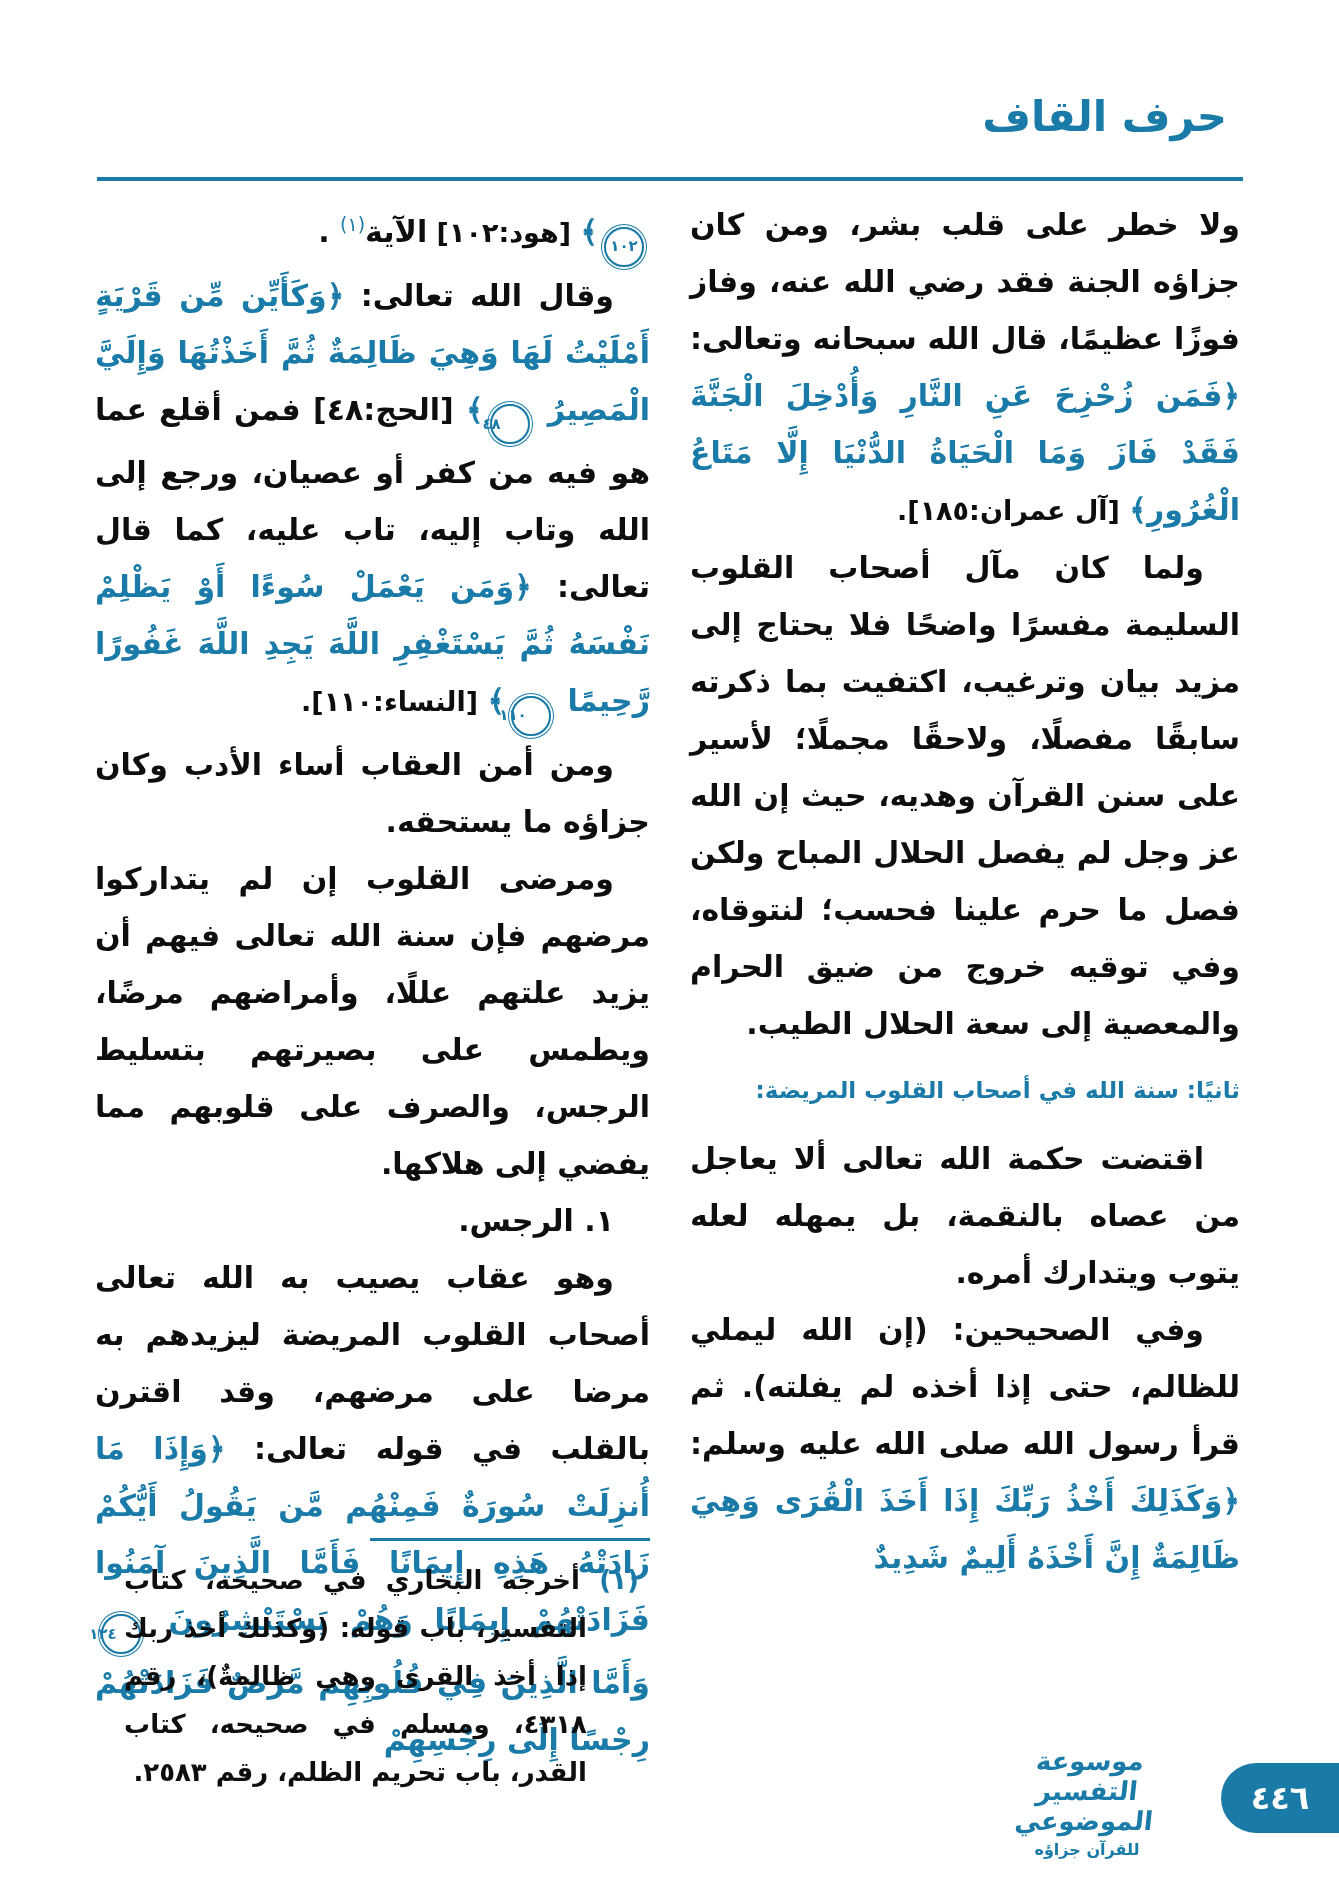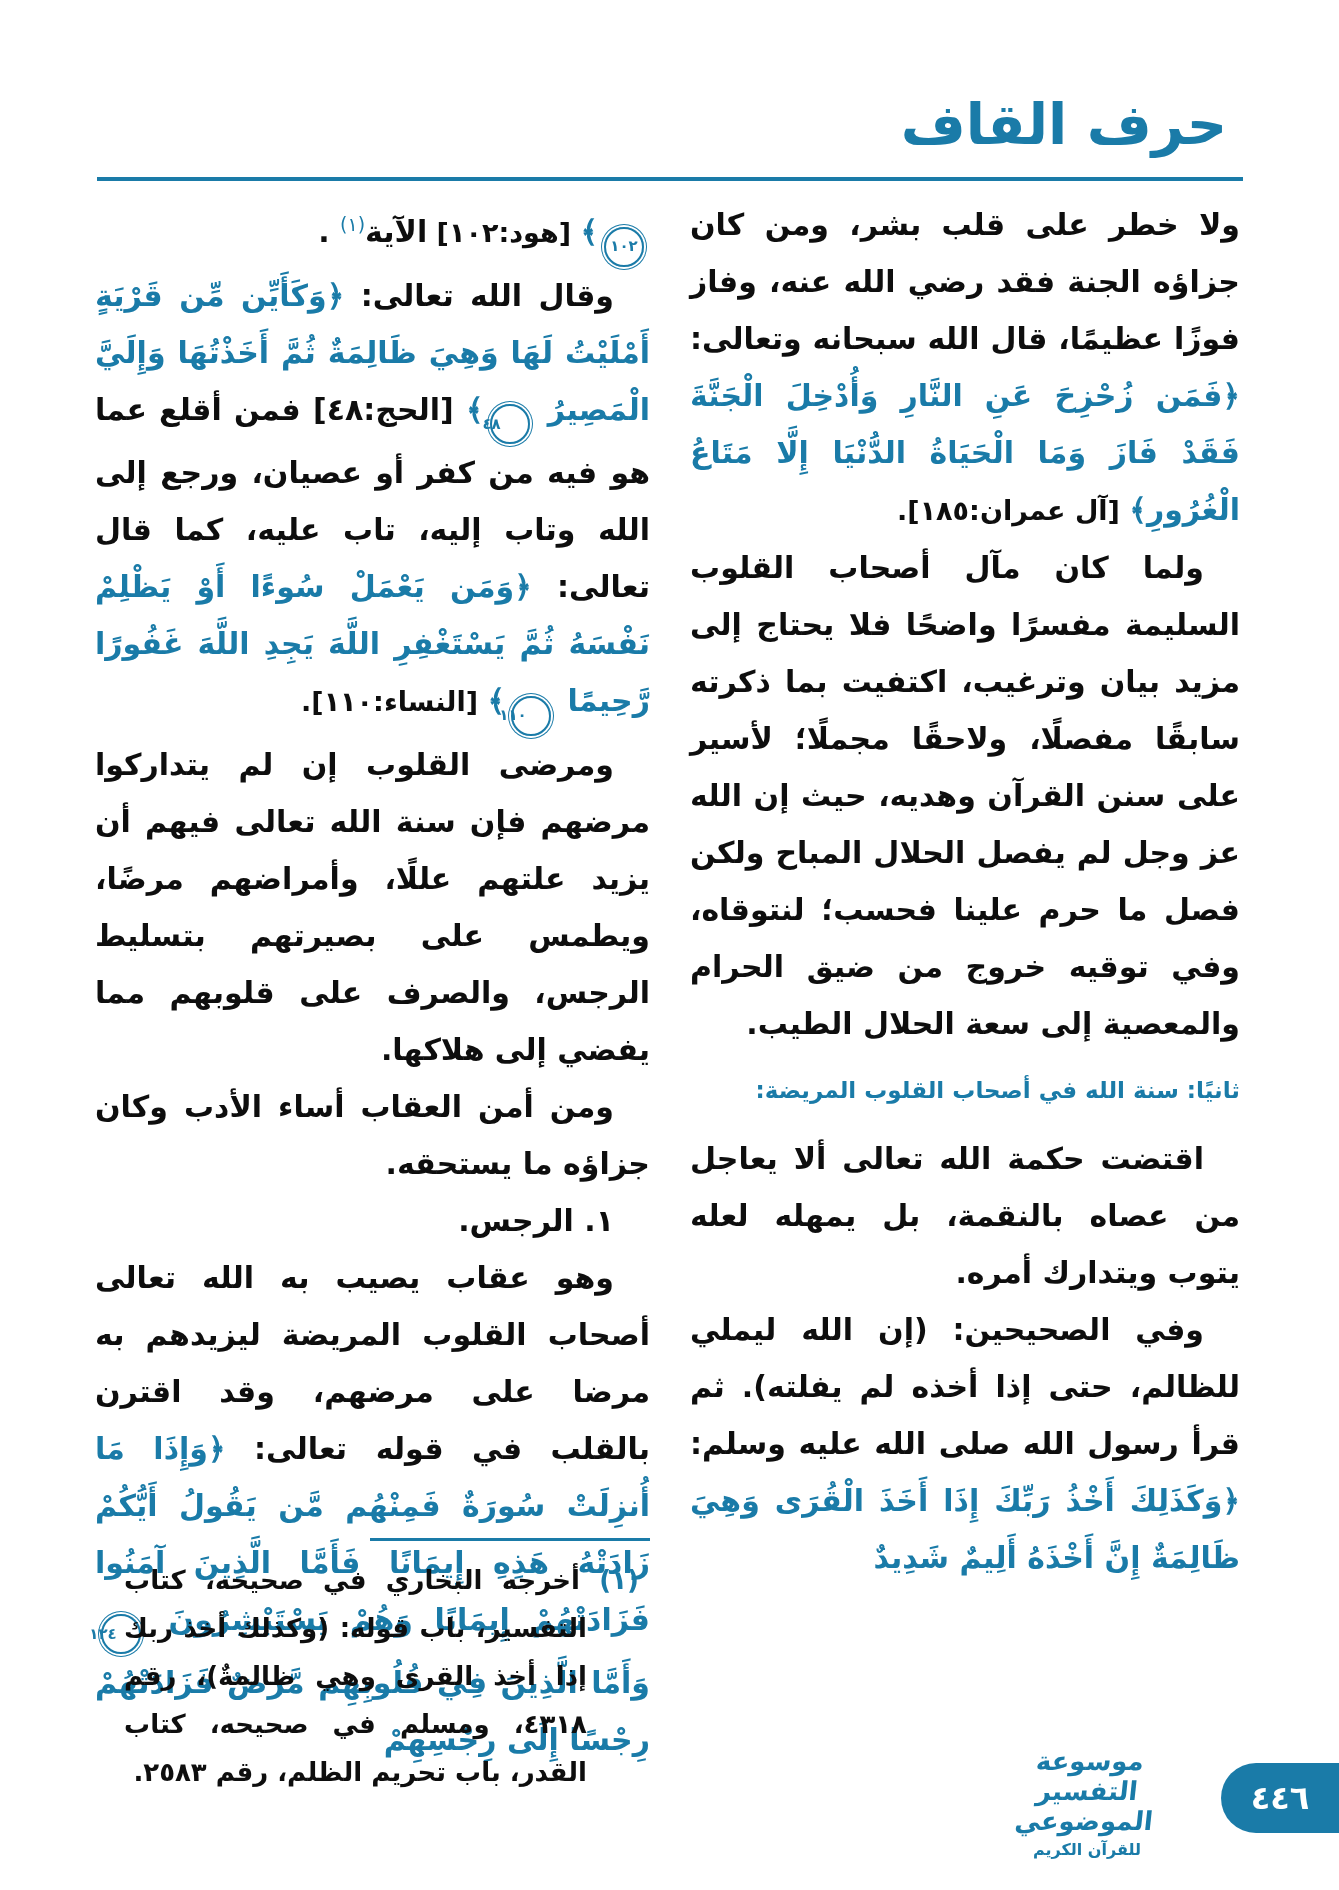--- a/index.html
+++ b/index.html
@@ -4,21 +4,21 @@
 <style>
   :root { --accent:#1a7ba8; --ink:#0e0e0e; }
   html,body { margin:0; padding:0; background:#ffffff; }
   .page {
     position:relative; width:1339px; height:1890px; background:#ffffff;
     font-family:"DejaVu Sans", sans-serif; direction:rtl; overflow:hidden;
   }
   
   .header-title {
     position:absolute; top:92px; right:112px;
-    color:var(--accent); font-size:56px; font-weight:bold; letter-spacing:-1px;
+    color:var(--accent); font-size:42px; font-weight:bold; letter-spacing:-1px;
   }
   .header-rule {
     position:absolute; top:177px; left:97px; width:1146px; height:4px;
     background:var(--accent);
   }
   
   .col {
     position:absolute; top:196px; color:var(--ink);
     font-size:30px; line-height:57px; font-weight:bold;
     text-align:justify; text-justify:inter-word;
@@ -81,32 +81,32 @@
     <p class="no-indent"><span>ولا خطر على قلب بشر، ومن كان جزاؤه الجنة فقد رضي الله عنه، وفاز فوزًا عظيمًا، قال الله سبحانه وتعالى: </span><span class="quran">﴿فَمَن زُحْزِحَ عَنِ النَّارِ وَأُدْخِلَ الْجَنَّةَ فَقَدْ فَازَ وَمَا الْحَيَاةُ الدُّنْيَا إِلَّا مَتَاعُ الْغُرُورِ﴾</span><span class="ref"> [آل عمران:١٨٥].</span></p>
     <p><span>ولما كان مآل أصحاب القلوب السليمة مفسرًا واضحًا فلا يحتاج إلى مزيد بيان وترغيب، اكتفيت بما ذكرته سابقًا مفصلًا، ولاحقًا مجملًا؛ لأسير على سنن القرآن وهديه، حيث إن الله عز وجل لم يفصل الحلال المباح ولكن فصل ما حرم علينا فحسب؛ لنتوقاه، وفي توقيه خروج من ضيق الحرام والمعصية إلى سعة الحلال الطيب.</span></p>
     <div class="section">ثانيًا: سنة الله في أصحاب القلوب المريضة:</div>
     <p><span>اقتضت حكمة الله تعالى ألا يعاجل من عصاه بالنقمة، بل يمهله لعله يتوب ويتدارك أمره.</span></p>
     <p><span>وفي الصحيحين: (إن الله ليملي للظالم، حتى إذا أخذه لم يفلته). ثم قرأ رسول الله صلى الله عليه وسلم: </span><span class="quran">﴿وَكَذَلِكَ أَخْذُ رَبِّكَ إِذَا أَخَذَ الْقُرَى وَهِيَ ظَالِمَةٌ إِنَّ أَخْذَهُ أَلِيمٌ شَدِيدٌ</span></p>
   </div>
 
   <div class="col col-left">
     <p class="no-indent"><span class="ayah-ornament">١٠٢</span><span class="quran">﴾</span><span class="ref"> [هود:١٠٢] </span><span>الآية</span><span class="fn-sup">(١)</span><span> .</span></p>
     <p><span>وقال الله تعالى: </span><span class="quran">﴿وَكَأَيِّن مِّن قَرْيَةٍ أَمْلَيْتُ لَهَا وَهِيَ ظَالِمَةٌ ثُمَّ أَخَذْتُهَا وَإِلَيَّ الْمَصِيرُ </span><span class="ayah-ornament">٤٨</span><span class="quran">﴾</span><span> [الحج:٤٨] فمن أقلع عما هو فيه من كفر أو عصيان، ورجع إلى الله وتاب إليه، تاب عليه، كما قال تعالى: </span><span class="quran">﴿وَمَن يَعْمَلْ سُوءًا أَوْ يَظْلِمْ نَفْسَهُ ثُمَّ يَسْتَغْفِرِ اللَّهَ يَجِدِ اللَّهَ غَفُورًا رَّحِيمًا </span><span class="ayah-ornament">١١٠</span><span class="quran">﴾</span><span class="ref"> [النساء:١١٠].</span></p>
+    <p><span>ومن أمن العقاب أساء الأدب وكان جزاؤه ما يستحقه.</span></p>
     <p><span>ومرضى القلوب إن لم يتداركوا مرضهم فإن سنة الله تعالى فيهم أن يزيد علتهم عللًا، وأمراضهم مرضًا، ويطمس على بصيرتهم بتسليط الرجس، والصرف على قلوبهم مما يفضي إلى هلاكها.</span></p>
-    <p><span>ومن أمن العقاب أساء الأدب وكان جزاؤه ما يستحقه.</span></p>
     <p class="subhead"><span>١. الرجس.</span></p>
     <p><span>وهو عقاب يصيب به الله تعالى أصحاب القلوب المريضة ليزيدهم به مرضا على مرضهم، وقد اقترن بالقلب في قوله تعالى: </span><span class="quran">﴿وَإِذَا مَا أُنزِلَتْ سُورَةٌ فَمِنْهُم مَّن يَقُولُ أَيُّكُمْ زَادَتْهُ هَذِهِ إِيمَانًا فَأَمَّا الَّذِينَ آمَنُوا فَزَادَتْهُمْ إِيمَانًا وَهُمْ يَسْتَبْشِرُونَ </span><span class="ayah-ornament">١٢٤</span><span class="quran"> وَأَمَّا الَّذِينَ فِي قُلُوبِهِم مَّرَضٌ فَزَادَتْهُمْ رِجْسًا إِلَى رِجْسِهِمْ</span></p>
   </div>
 
   <div class="footnote-rule"></div>
   <div class="footnote">
     <span class="hang"><span class="fn-marker">(١)</span><span> أخرجه البخاري في صحيحه، كتاب التفسير، باب قوله: (وكذلك أخذ ربك إذا أخذ القرى وهي ظالمةٌ)، رقم ٤٣١٨، ومسلم في صحيحه، كتاب القدر، باب تحريم الظلم، رقم ٢٥٨٣.</span></span>
   </div>
 
   <div class="logo">
     <div class="logo-line1">موسوعة التفسير الموضوعي</div>
-    <div class="logo-line2">للقرآن الكريم</div>
+    <div class="logo-line2">للقرآن جزاؤه</div>
   </div>
   <div class="page-tab">
     <span>٤٤٦</span>
   </div>
 
 </div>
 
 </body></html>

